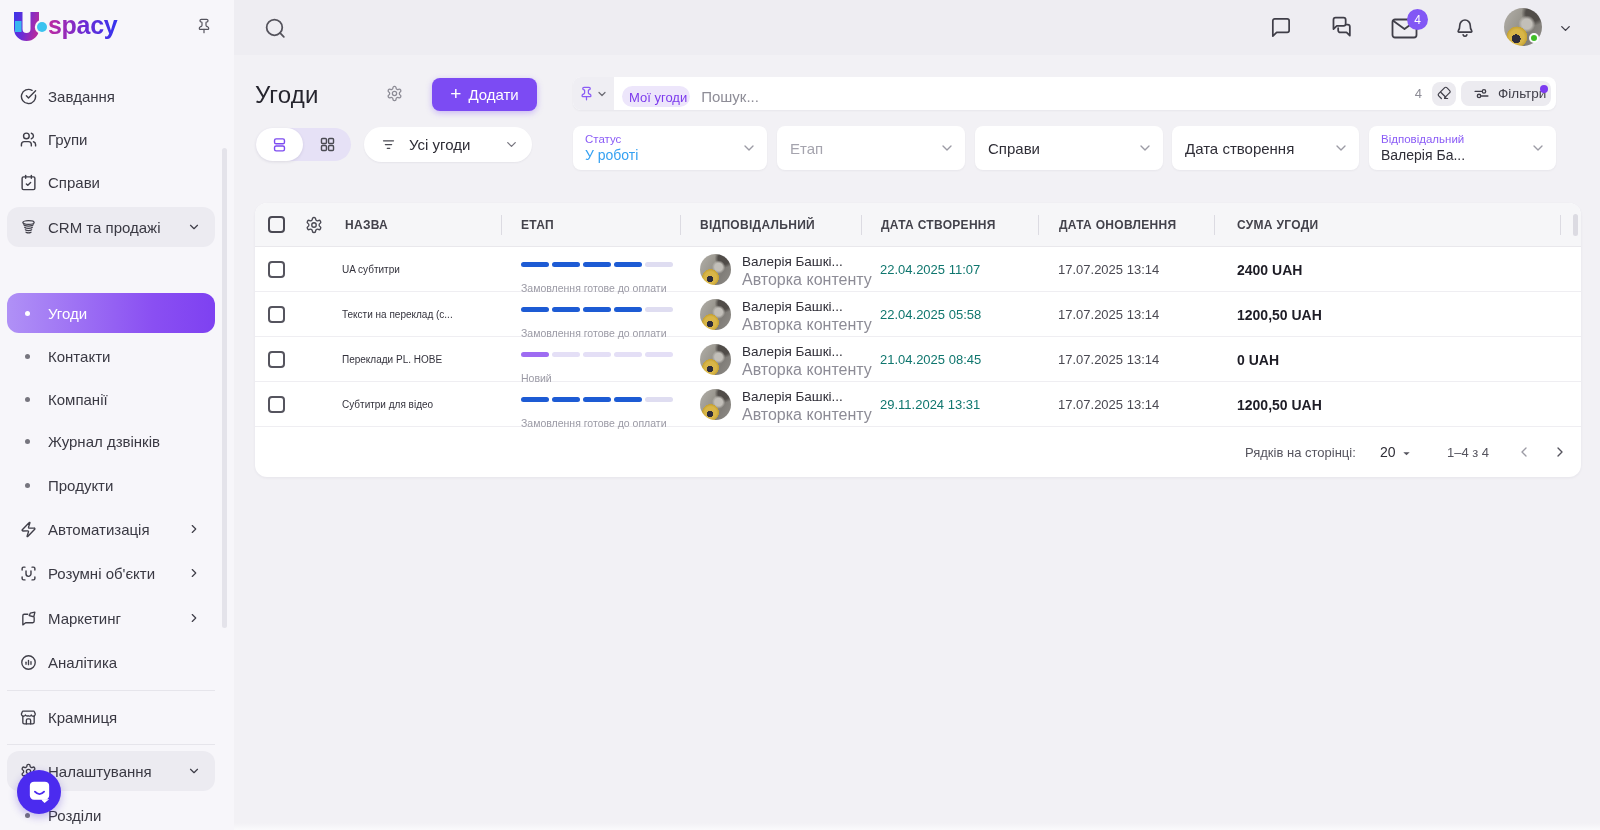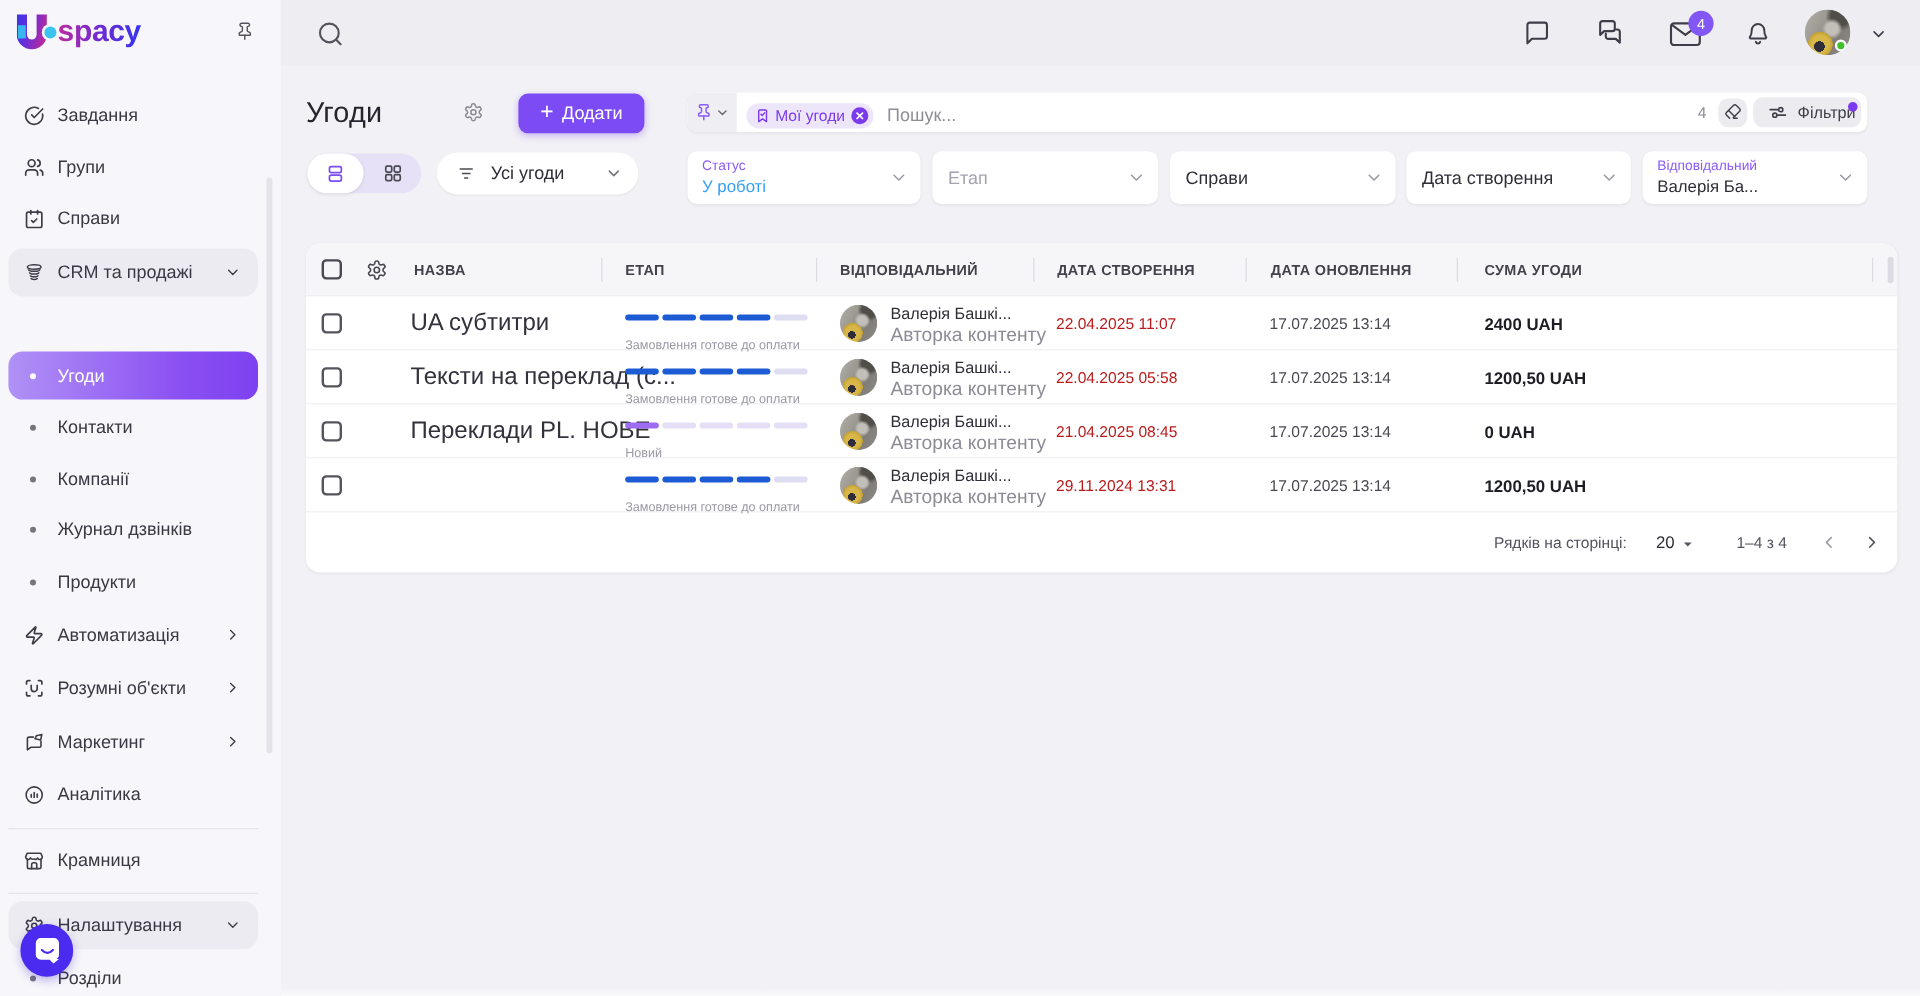--- a/index.html
+++ b/index.html
@@ -18,21 +18,21 @@
   .pill-purple .dot { background:#fff; }
   .sdivider { position:absolute; left:7px; width:208px; height:1px; background:#E6E5EB; }
   .sscroll { position:absolute; left:222px; top:148px; width:5px; height:480px; background:#E4E3EA; border-radius:3px; }
   
   .topbar { position:absolute; left:234px; top:0; right:0; height:55px; background:#EEEDF2; }
   
   .title { position:absolute; left:255px; top:81px; font-size:24px; color:#26252E; font-weight:500; letter-spacing:0.2px; }
   .addbtn { position:absolute; left:432px; top:78px; width:105px; height:33px; background:#7C4BF3; border-radius:8px; color:#fff; font-size:15px; font-weight:500; display:flex; align-items:center; justify-content:center; gap:7px; box-shadow:0 2px 6px rgba(124,75,243,0.35); }
   .searchbar { position:absolute; left:573px; top:77px; width:983px; height:33px; background:#fff; border-radius:8px; display:flex; align-items:center; overflow:hidden; box-shadow:0 1px 2px rgba(40,40,60,0.05); }
   .searchbar .pinbox { width:41px; height:33px; background:#EFEEF3; display:flex; align-items:center; justify-content:center; gap:2px; flex:none; }
-  .chip { margin-left:8px; margin-top:5px; height:21px; background:#EDE6FB; border-radius:11px; display:flex; align-items:center; padding:0 3px 0 7px; gap:4px; color:#7C3AED; font-size:13px; }
+  .chip { margin-left:8px; margin-top:5px; height:21px; background:#EDE6FB; border-radius:11px; display:flex; align-items:center; padding:0 3px 0 7px; gap:4px; color:#7C3AED; font-size:13px;flex-direction:column; }
   .searchph { margin-left:11px; margin-top:5px; color:#8E8D97; font-size:15px; }
   .sb-right { margin-left:auto; display:flex; align-items:center; padding-right:5px; }
   .erasebtn { width:24px; height:24px; background:#ECEBF0; border-radius:8px; display:flex; align-items:center; justify-content:center; }
   .filtbtn { position:relative; width:90px; height:25px; margin-left:5px; background:#ECEBF0; border-radius:8px; display:flex; align-items:center; gap:8px; padding:0 0 0 12px; color:#3F3E48; font-size:14px; }
   .filtbtn .pdot { position:absolute; right:3px; top:4px; width:8px; height:8px; background:#7C3BF0; border-radius:50%; }
   
   .vtoggle { position:absolute; left:256px; top:128px; width:95px; height:33px; background:#E6E1F6; border-radius:17px; display:flex; }
   .vtoggle .opt1 { width:47px; height:33px; background:#fff; border-radius:17px; display:flex; align-items:center; justify-content:center; box-shadow:0 1px 3px rgba(60,50,90,0.12); }
   .vtoggle .opt2 { width:48px; height:33px; display:flex; align-items:center; justify-content:center; }
   .allpill { position:absolute; left:364px; top:127px; width:168px; height:35px; background:#fff; border-radius:18px; display:flex; align-items:center; color:#2E2D36; font-size:15px; box-shadow:0 1px 2px rgba(40,40,60,0.06); }
@@ -42,37 +42,37 @@
   .flabel { position:absolute; left:12px; top:7px; font-size:11.5px; color:#8B5CF6; }
   .fvalue { position:absolute; left:12px; top:21px; font-size:14px; color:#2F2E37; }
   .fsingle { position:absolute; left:13px; top:0; height:44px; display:flex; align-items:center; font-size:15px; color:#2F2E37; }
   
   .tcard { position:absolute; left:255px; top:203px; width:1326px; height:274px; background:#fff; border-radius:12px; box-shadow:0 1px 3px rgba(40,40,60,0.06); }
   .thead { position:absolute; left:0; top:0; width:100%; height:44px; background:#F6F6F8; border-radius:12px 12px 0 0; border-bottom:1px solid #E9E8EC; }
   .th { position:absolute; top:0; height:44px; display:flex; align-items:center; font-size:12px; font-weight:bold; color:#43424B; letter-spacing:0.3px; }
   .colsep { position:absolute; top:12px; width:1px; height:20px; background:#DCDBE2; }
   .trow { position:absolute; left:0; width:100%; height:45px; border-bottom:1px solid #EFEEF2; }
   .cb { position:absolute; width:17px; height:17px; border:2px solid #55545E; border-radius:4px; }
-  .rowname { position:absolute; left:342px; top:0; height:45px; display:flex; align-items:center; font-size:20px; color:#33323C; }
+  .rowname { position:absolute; left:342px; top:0; height:45px; display:flex; align-items:center; font-size:10px; color:#33323C; }
   .bars { position:absolute; left:521px; top:15px; display:flex; gap:3px; }
   .bars i { display:block; width:28px; height:5px; border-radius:3px; background:#1D5BD4; }
   .bars i.lite { background:#DFDDF1; }
   .bars i.purp { background:#9E6CF2; }
   .barlabel { position:absolute; left:521px; top:35px; font-size:10.5px; color:#9B9AA5; }
   .ravatar { position:absolute; left:700px; top:7px; width:31px; height:31px; border-radius:50%;
       background:
         radial-gradient(circle 3.2px at 32% 81%, #2f2d3a 97%, rgba(0,0,0,0)),
         radial-gradient(circle 8.5px at 34% 76%, #d9b648 68%, #c4a133 97%, rgba(0,0,0,0)),
         radial-gradient(circle 7px at 60% 42%, #c2bfb9 55%, rgba(194,191,185,0) 95%),
         radial-gradient(circle 10px at 78% 14%, #514d49 60%, rgba(81,77,73,0) 95%),
         linear-gradient(118deg, #b3b0aa 0%, #9a978f 38%, #807d78 68%, #908d88 100%);
   }
   .rname { position:absolute; left:742px; top:7px; font-size:13.5px; color:#2F2E37; }
   .rrole { position:absolute; left:742px; top:24px; font-size:16px; color:#8D8C96; }
-  .rdate1 { position:absolute; left:880px; top:0; height:45px; display:flex; align-items:center; font-size:13px; color:#b91c1c; }
+  .rdate1 { position:absolute; left:880px; top:0; height:45px; display:flex; align-items:center; font-size:13px; color:#0f766e; }
   .rdate2 { position:absolute; left:1058px; top:0; height:45px; display:flex; align-items:center; font-size:13px; color:#4A4952; }
   .rsum { position:absolute; left:1237px; top:0; height:45px; display:flex; align-items:center; font-size:14px; font-weight:bold; color:#1E1D26; }
   .tfoot { position:absolute; left:0; top:225px; width:100%; height:49px; color:#55545E; font-size:13px; }
   
   .fab { position:absolute; left:17px; top:770px; width:44px; height:44px; border-radius:50%; background:#4B2BEF; display:flex; align-items:center; justify-content:center; box-shadow:0 3px 8px rgba(60,30,200,0.3); }
 </style>
 </head>
 <body>
 
 <div class="topbar"></div>
@@ -434,20 +434,21 @@
     <div class="barlabel" style="left:266px">Новий</div>
     <div class="ravatar" style="left:445px"></div>
     <div class="rname" style="left:487px">Валерія Башкі...</div>
     <div class="rrole" style="left:487px">Авторка контенту</div>
     <div class="rdate1" style="left:625px">21.04.2025 08:45</div>
     <div class="rdate2" style="left:803px">17.07.2025 13:14</div>
     <div class="rsum" style="left:982px">0 UAH</div>
   </div>
   <div class="trow" style="top:179px">
     <div class="cb" style="left:13px;top:14px;"></div>
+    <div class="rowname" style="left:87px">Субтитри для відео</div>
     <div class="bars" style="left:266px">
         <i></i>
         <i></i>
         <i></i>
         <i></i>
         <i class="lite"></i>
       </div>
     <div class="barlabel" style="left:266px">Замовлення готове до оплати</div>
     <div class="ravatar" style="left:445px"></div>
     <div class="rname" style="left:487px">Валерія Башкі...</div>

